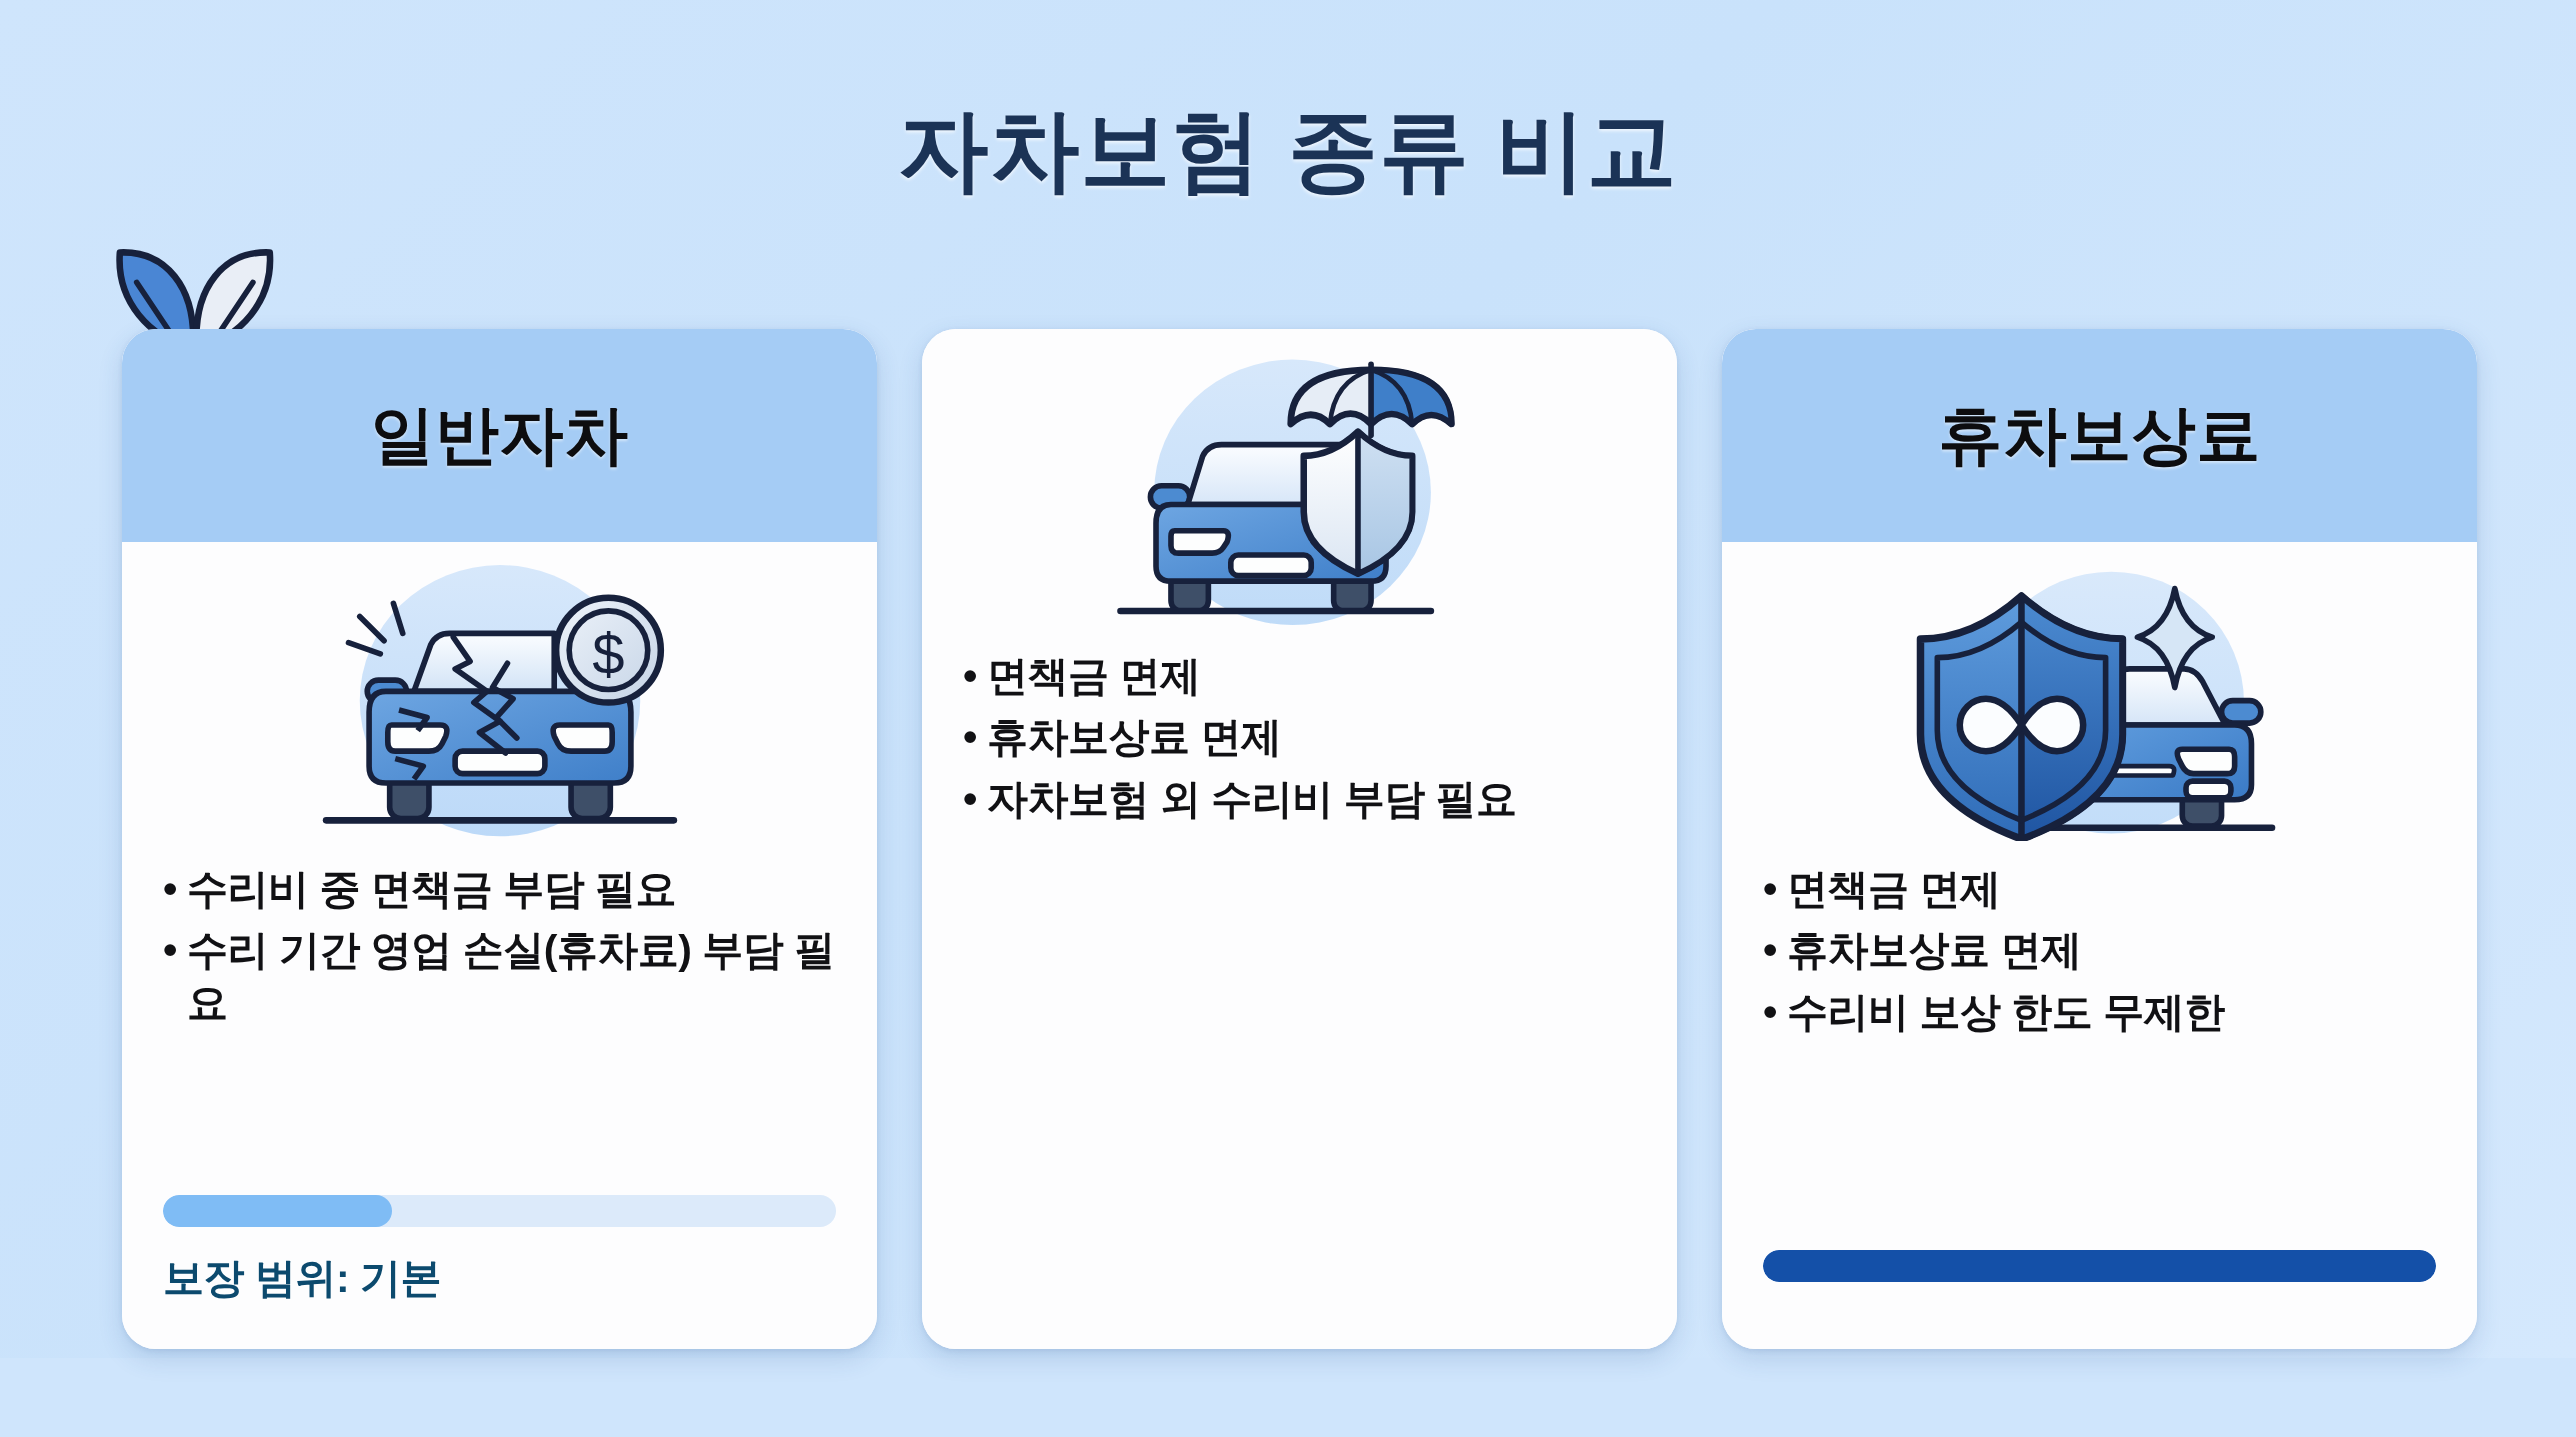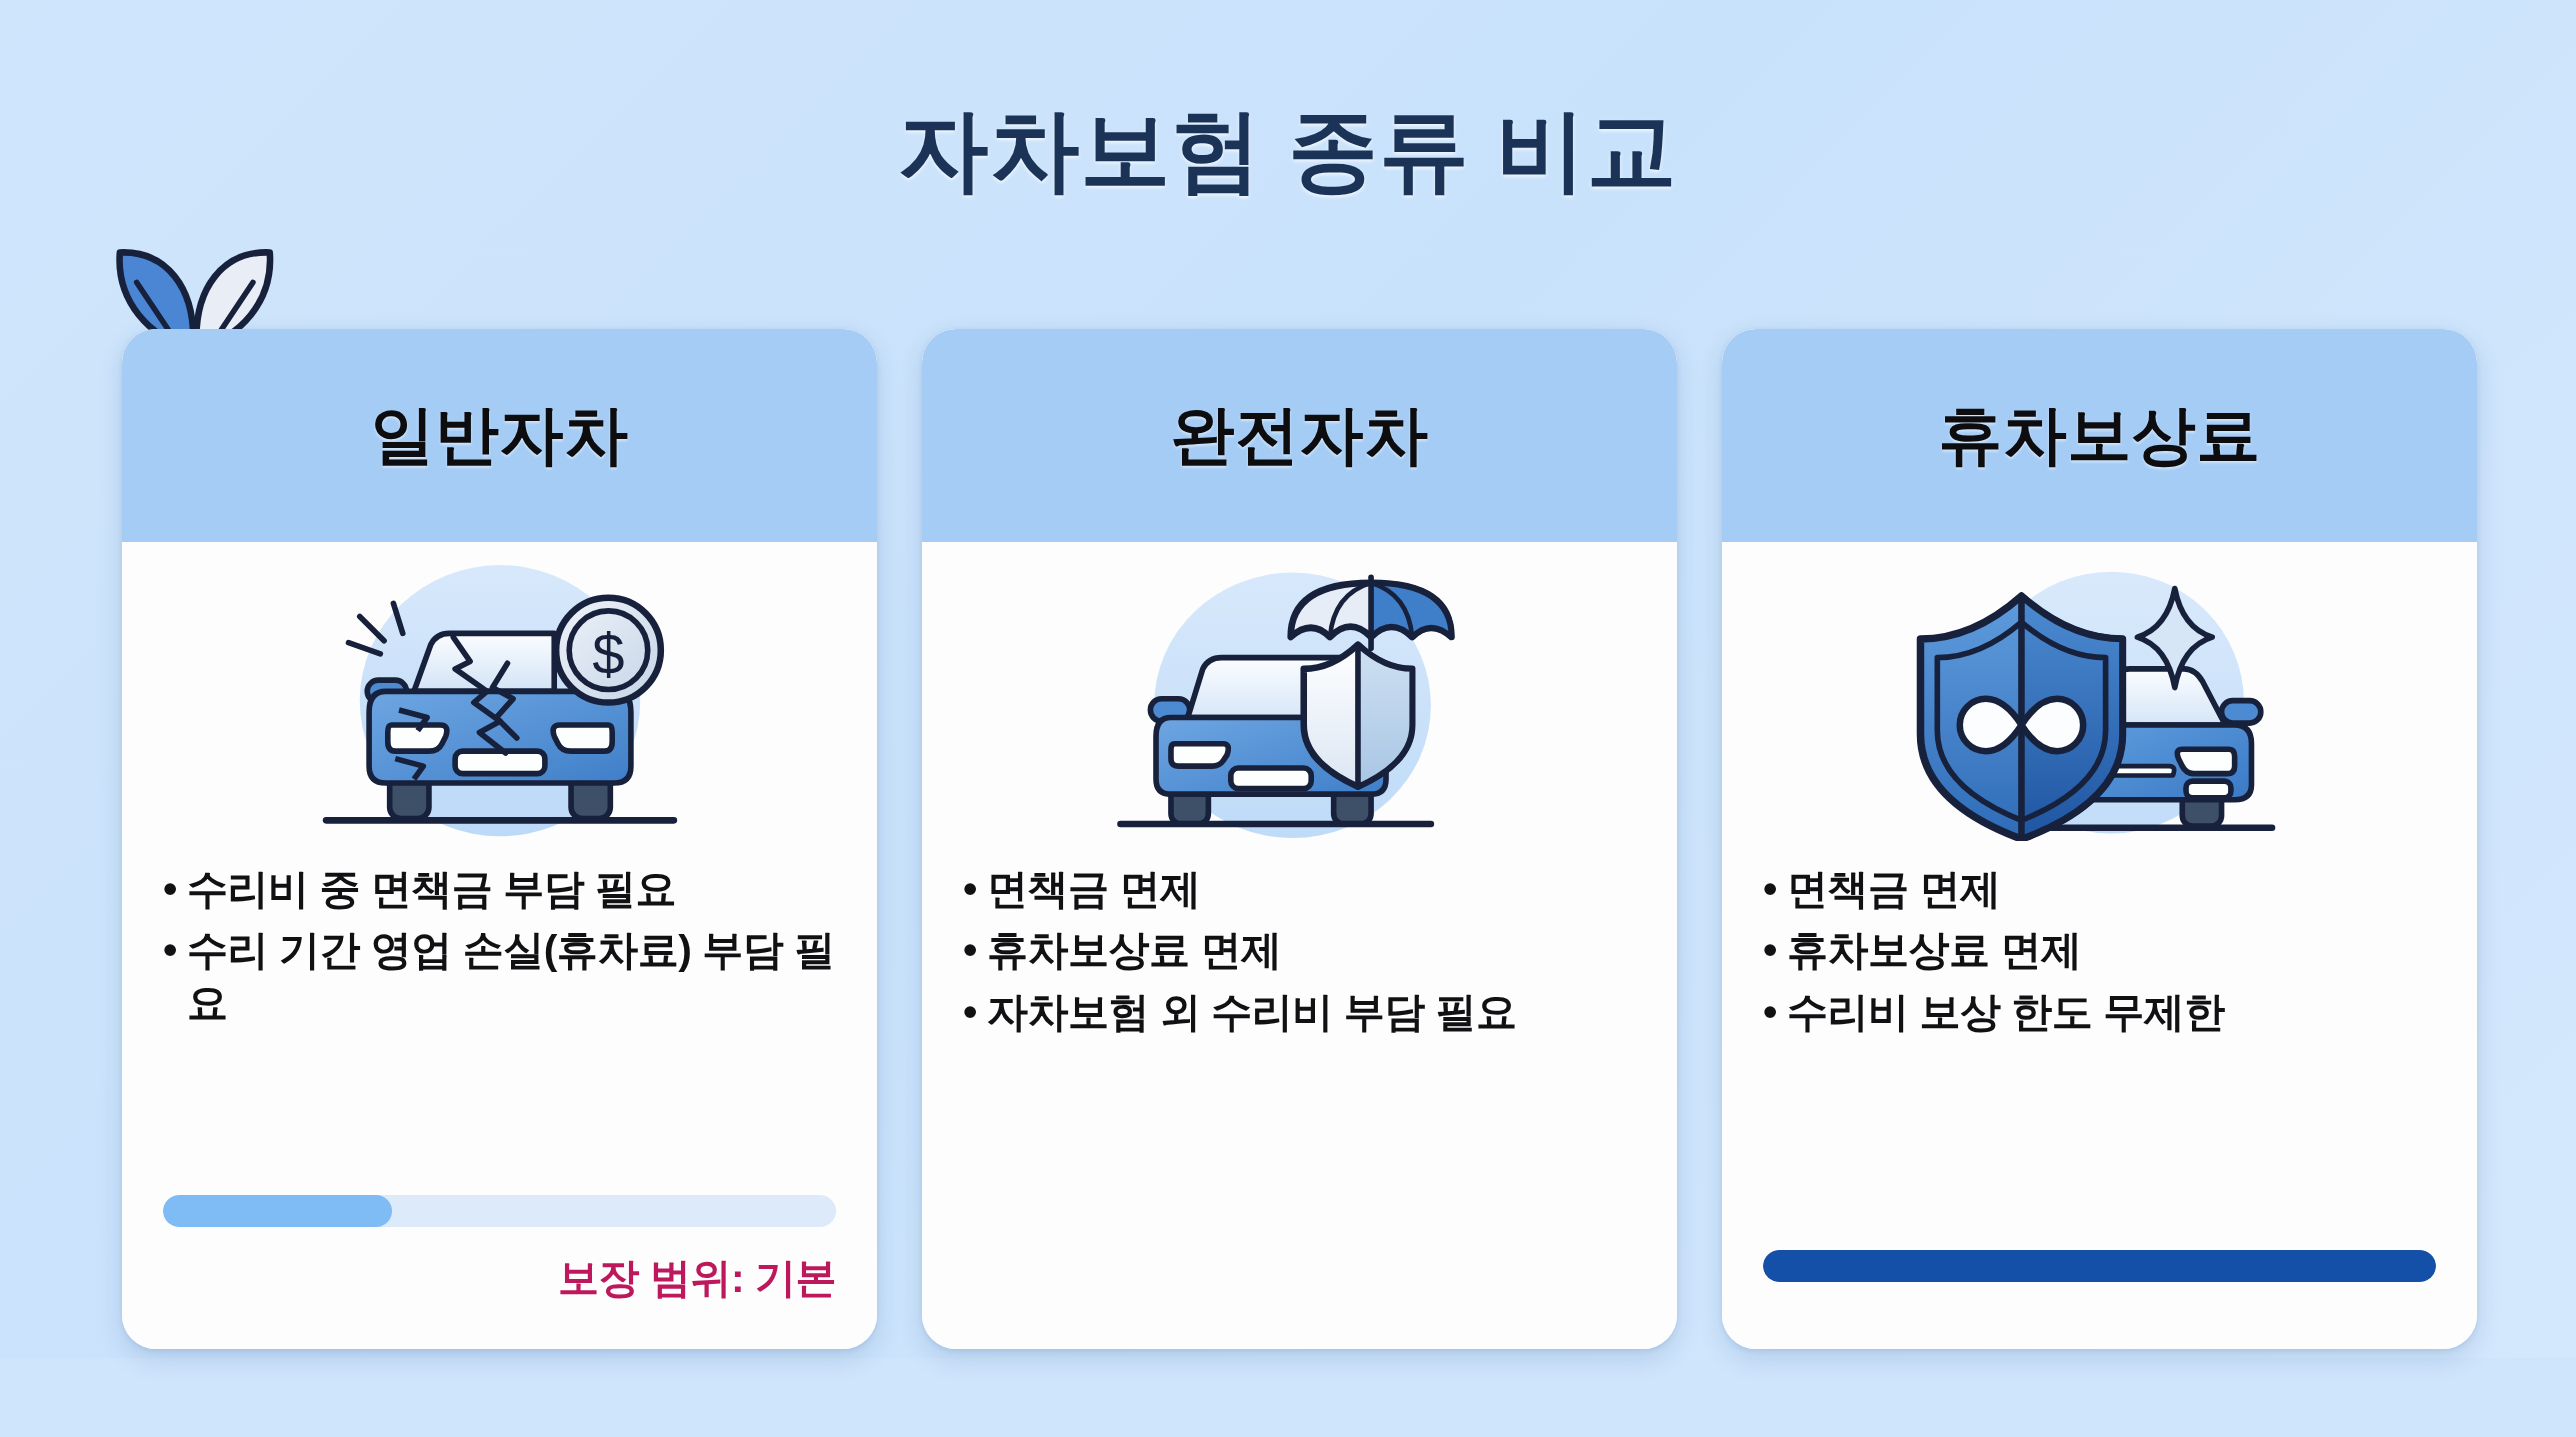--- a/index.html
+++ b/index.html
@@ -136,24 +136,24 @@
     background: linear-gradient(90deg, #dceafa 0%, #d6e7fa 100%);
     overflow: hidden;
     margin-bottom: 24px;
   }
   .progress-fill {
     height: 100%;
     border-radius: 17px;
   }
 
   .coverage-label {
-    text-align: right;
+    text-align: left;
     font-size: 41px;
     font-weight: 700;
-    color: #be185d;
+    color: #0c4a6e;
     letter-spacing: -0.5px;
   }
 
   
   .leaves {
     position: absolute;
     top: -101px;
     left: -19px;
     width: 178px;
     height: 122px;
@@ -258,23 +258,20 @@
           <div class="progress-track" style="background: rgb(220, 234, 250);">
             <div class="progress-fill" id="fill0" style="width: 34%; background: rgb(127, 188, 245);"></div>
           </div>
           <div class="coverage-label">보장 범위: 기본</div>
         </div>
       </div>
     </div>
 
     <div class="card">
       <div class="card-inner">
-        <div class="card-header" style="background: rgb(165, 204, 245);">
-          <div class="card-title">완전자차</div>
-        </div>
 
         <div class="card-illustration">
           <svg width="374" height="290" viewBox="0 0 400 310">
             <defs>
               <linearGradient id="c2bg" x1="0" y1="0" x2="0" y2="1">
                 <stop offset="0%" stop-color="#d7e8fb"></stop>
                 <stop offset="100%" stop-color="#bfdbf8"></stop>
               </linearGradient>
               <linearGradient id="c2body" x1="0" y1="0" x2="1" y2="1">
                 <stop offset="0%" stop-color="#6ea6e2"></stop>

